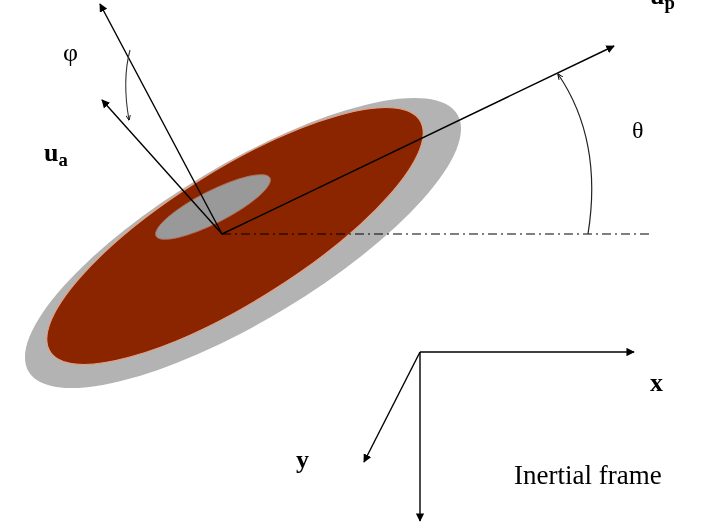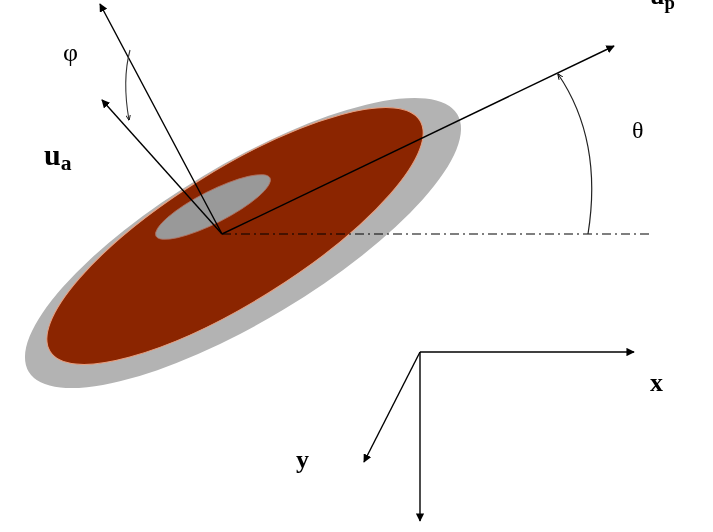--- a/index.html
+++ b/index.html
@@ -41,27 +41,28 @@
 
     <path d="M588,234 Q603,140 558,74" fill="none" stroke="#222" stroke-width="1.2" marker-end="url(#ahsmall)"></path>
 
     <line x1="420" y1="352" x2="634" y2="352" stroke="#000" stroke-width="1.4" marker-end="url(#ah)"></line>
     <line x1="420" y1="352" x2="420" y2="521" stroke="#000" stroke-width="1.4" marker-end="url(#ah)"></line>
     <line x1="420" y1="352" x2="364" y2="462" stroke="#000" stroke-width="1.4" marker-end="url(#ah)"></line>
   </svg>
 
   <div class="lbl" style="left:63px; top:40px; font-size:26px;">φ</div>
 
-  <div class="lbl bold" style="left:44px; top:140px; font-size:30px;">
+  <div class="lbl bold" style="left:44px; top:140px; font-size:26px;">
     <span>u</span><span class="sub">a</span>
   </div>
 
   <div class="lbl bold" style="left:650px; top:-17px; font-size:26px;">
     <span>u</span><span class="sub">p</span>
   </div>
 
   <div class="lbl" style="left:632px; top:118px; font-size:24px;">θ</div>
 
   <div class="lbl bold" style="left:650px; top:370px; font-size:26px;">x</div>
 
   <div class="lbl bold" style="left:296px; top:447px; font-size:26px;">y</div>
 
+  <div class="lbl" style="left:514px; top:462px; font-size:27px;">Inertial frame</div>
 </div>
 
 </body></html>

